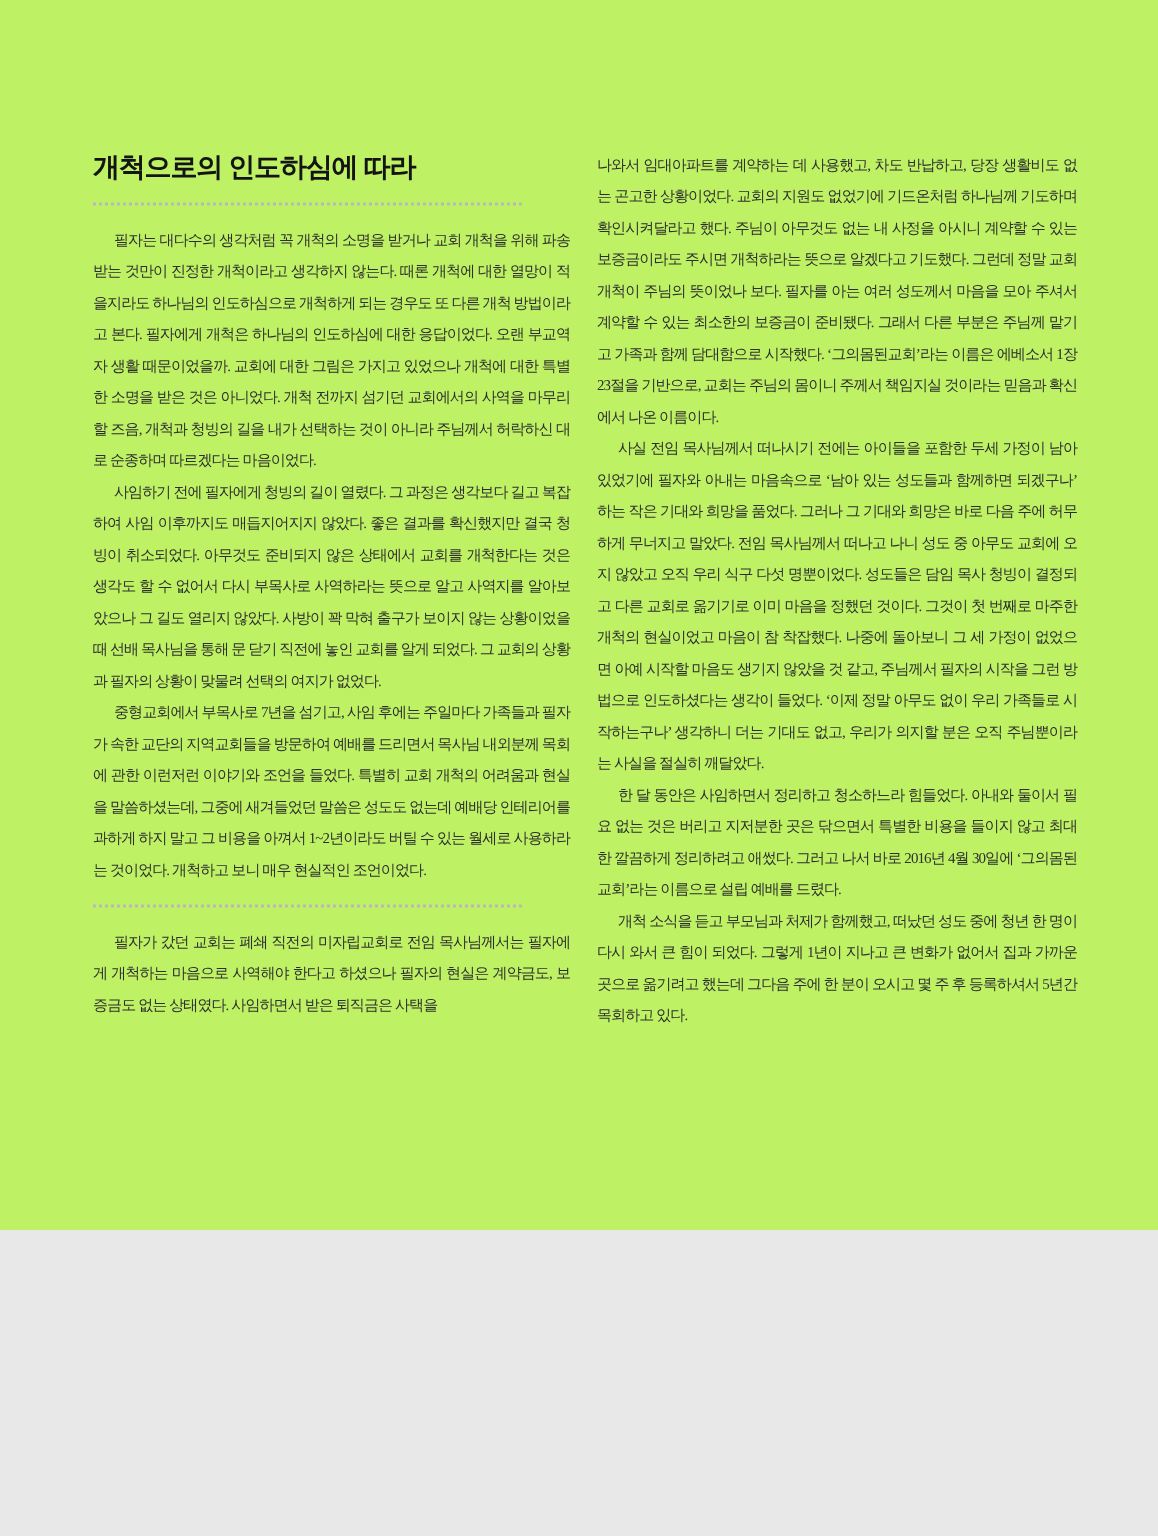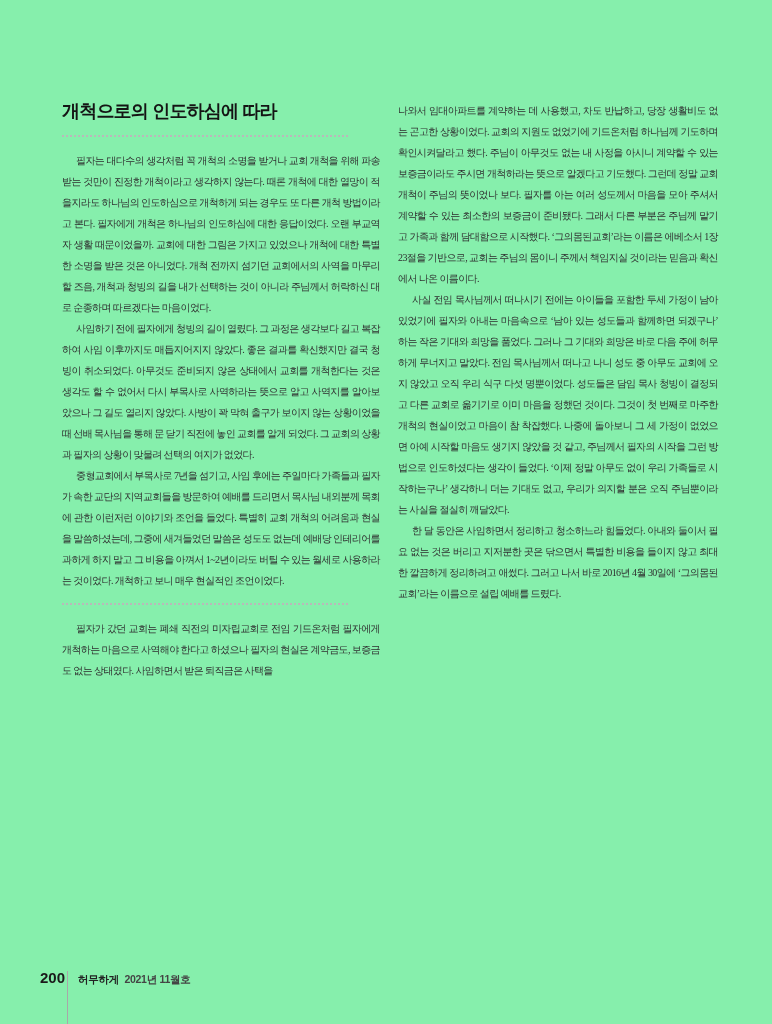--- a/index.html
+++ b/index.html
@@ -1,19 +1,19 @@
 <!DOCTYPE html>
 <html lang="ko"><head>
 <meta charset="utf-8">
 <style>
   html,body{margin:0;padding:0;background:#e8e8e8;}
   .page{
     position:relative;
-    width:772px;height:1024px;
-    background:#86efac;
+    width:772px;height:820px;
+    background:#bef264;
     overflow:hidden;
     font-family:"Liberation Serif", serif;
     color:#2e2e2e;
   }
   .col{position:absolute;top:99px;width:318px;}
   .col-left{left:62px;}
   .col-right{left:398px;top:100px;width:320px;}
   .section-heading{
     font-family:"Liberation Sans", sans-serif;
     font-weight:bold;
@@ -76,27 +76,28 @@
   <div class="col col-left">
     <h2 class="section-heading">개척으로의 인도하심에 따라</h2>
     <div class="dotted-rule"></div>
 
     <p class="body-par">필자는 대다수의 생각처럼 꼭 개척의 소명을 받거나 교회 개척을 위해 파송받는 것만이 진정한 개척이라고 생각하지 않는다. 때론 개척에 대한 열망이 적을지라도 하나님의 인도하심으로 개척하게 되는 경우도 또 다른 개척 방법이라고 본다. 필자에게 개척은 하나님의 인도하심에 대한 응답이었다. 오랜 부교역자 생활 때문이었을까. 교회에 대한 그림은 가지고 있었으나 개척에 대한 특별한 소명을 받은 것은 아니었다. 개척 전까지 섬기던 교회에서의 사역을 마무리할 즈음, 개척과 청빙의 길을 내가 선택하는 것이 아니라 주님께서 허락하신 대로 순종하며 따르겠다는 마음이었다.</p>
     <p class="body-par">사임하기 전에 필자에게 청빙의 길이 열렸다. 그 과정은 생각보다 길고 복잡하여 사임 이후까지도 매듭지어지지 않았다. 좋은 결과를 확신했지만 결국 청빙이 취소되었다. 아무것도 준비되지 않은 상태에서 교회를 개척한다는 것은 생각도 할 수 없어서 다시 부목사로 사역하라는 뜻으로 알고 사역지를 알아보았으나 그 길도 열리지 않았다. 사방이 꽉 막혀 출구가 보이지 않는 상황이었을 때 선배 목사님을 통해 문 닫기 직전에 놓인 교회를 알게 되었다. 그 교회의 상황과 필자의 상황이 맞물려 선택의 여지가 없었다.</p>
     <p class="body-par">중형교회에서 부목사로 7년을 섬기고, 사임 후에는 주일마다 가족들과 필자가 속한 교단의 지역교회들을 방문하여 예배를 드리면서 목사님 내외분께 목회에 관한 이런저런 이야기와 조언을 들었다. 특별히 교회 개척의 어려움과 현실을 말씀하셨는데, 그중에 새겨들었던 말씀은 성도도 없는데 예배당 인테리어를 과하게 하지 말고 그 비용을 아껴서 1~2년이라도 버틸 수 있는 월세로 사용하라는 것이었다. 개척하고 보니 매우 현실적인 조언이었다.</p>
 
     <div class="dotted-rule"></div>
 
-    <p class="body-par">필자가 갔던 교회는 폐쇄 직전의 미자립교회로 전임 기드온처럼 필자에게 개척하는 마음으로 사역해야 한다고 하셨으나 필자의 현실은 계약금도, 보증금도 없는 상태였다. 사임하면서 받은 퇴직금은 사택을</p>
+    <p class="body-par">필자가 갔던 교회는 폐쇄 직전의 미자립교회로 전임 목사님께서는 필자에게 개척하는 마음으로 사역해야 한다고 하셨으나 필자의 현실은 계약금도, 보증금도 없는 상태였다. 사임하면서 받은 퇴직금은 사택을</p>
   </div>
 
   <div class="col col-right">
     <p class="body-par no-indent">나와서 임대아파트를 계약하는 데 사용했고, 차도 반납하고, 당장 생활비도 없는 곤고한 상황이었다. 교회의 지원도 없었기에 기드온처럼 하나님께 기도하며 확인시켜달라고 했다. 주님이 아무것도 없는 내 사정을 아시니 계약할 수 있는 보증금이라도 주시면 개척하라는 뜻으로 알겠다고 기도했다. 그런데 정말 교회 개척이 주님의 뜻이었나 보다. 필자를 아는 여러 성도께서 마음을 모아 주셔서 계약할 수 있는 최소한의 보증금이 준비됐다. 그래서 다른 부분은 주님께 맡기고 가족과 함께 담대함으로 시작했다. ‘그의몸된교회’라는 이름은 에베소서 1장 23절을 기반으로, 교회는 주님의 몸이니 주께서 책임지실 것이라는 믿음과 확신에서 나온 이름이다.</p>
     <p class="body-par">사실 전임 목사님께서 떠나시기 전에는 아이들을 포함한 두세 가정이 남아 있었기에 필자와 아내는 마음속으로 ‘남아 있는 성도들과 함께하면 되겠구나’ 하는 작은 기대와 희망을 품었다. 그러나 그 기대와 희망은 바로 다음 주에 허무하게 무너지고 말았다. 전임 목사님께서 떠나고 나니 성도 중 아무도 교회에 오지 않았고 오직 우리 식구 다섯 명뿐이었다. 성도들은 담임 목사 청빙이 결정되고 다른 교회로 옮기기로 이미 마음을 정했던 것이다. 그것이 첫 번째로 마주한 개척의 현실이었고 마음이 참 착잡했다. 나중에 돌아보니 그 세 가정이 없었으면 아예 시작할 마음도 생기지 않았을 것 같고, 주님께서 필자의 시작을 그런 방법으로 인도하셨다는 생각이 들었다. ‘이제 정말 아무도 없이 우리 가족들로 시작하는구나’ 생각하니 더는 기대도 없고, 우리가 의지할 분은 오직 주님뿐이라는 사실을 절실히 깨달았다.</p>
     <p class="body-par">한 달 동안은 사임하면서 정리하고 청소하느라 힘들었다. 아내와 둘이서 필요 없는 것은 버리고 지저분한 곳은 닦으면서 특별한 비용을 들이지 않고 최대한 깔끔하게 정리하려고 애썼다. 그러고 나서 바로 2016년 4월 30일에 ‘그의몸된교회’라는 이름으로 설립 예배를 드렸다.</p>
+    <p class="body-par">개척 소식을 듣고 부모님과 처제가 함께했고, 떠났던 성도 중에 청년 한 명이 다시 와서 큰 힘이 되었다. 그렇게 1년이 지나고 큰 변화가 없어서 집과 가까운 곳으로 옮기려고 했는데 그다음 주에 한 분이 오시고 몇 주 후 등록하셔서 5년간 목회하고 있다.</p>
   </div>
 
   <div class="footer">
     <span class="page-num">200</span>
     <span class="footer-text">
       <span class="mag">허무하게</span>
       <span class="issue">2021년 11월호</span>
     </span>
   </div>
   <div class="footer-vrule"></div>

